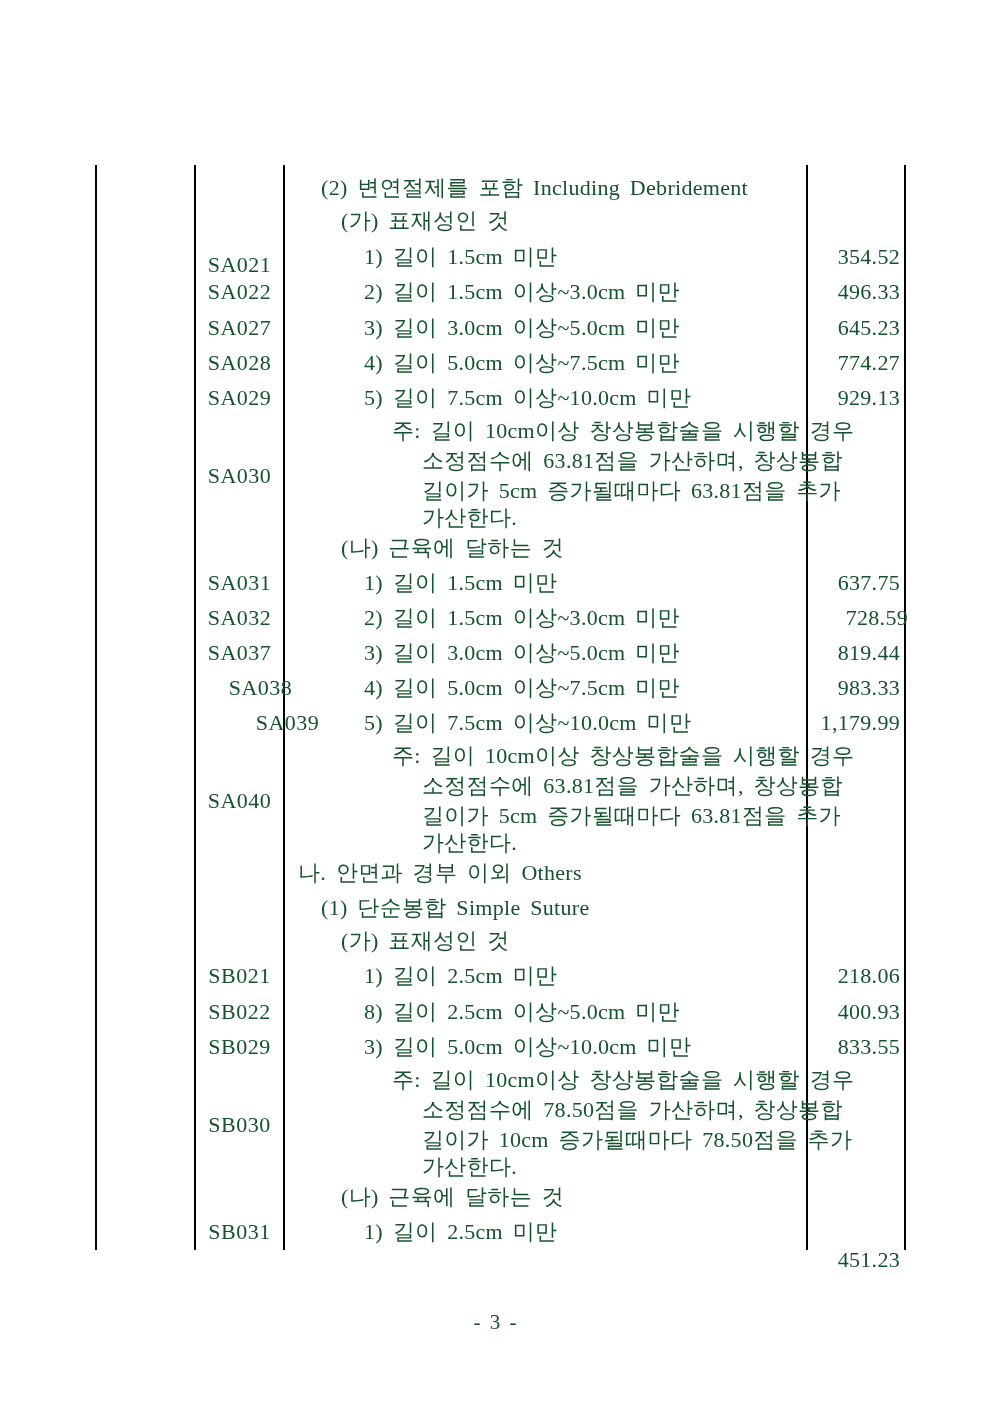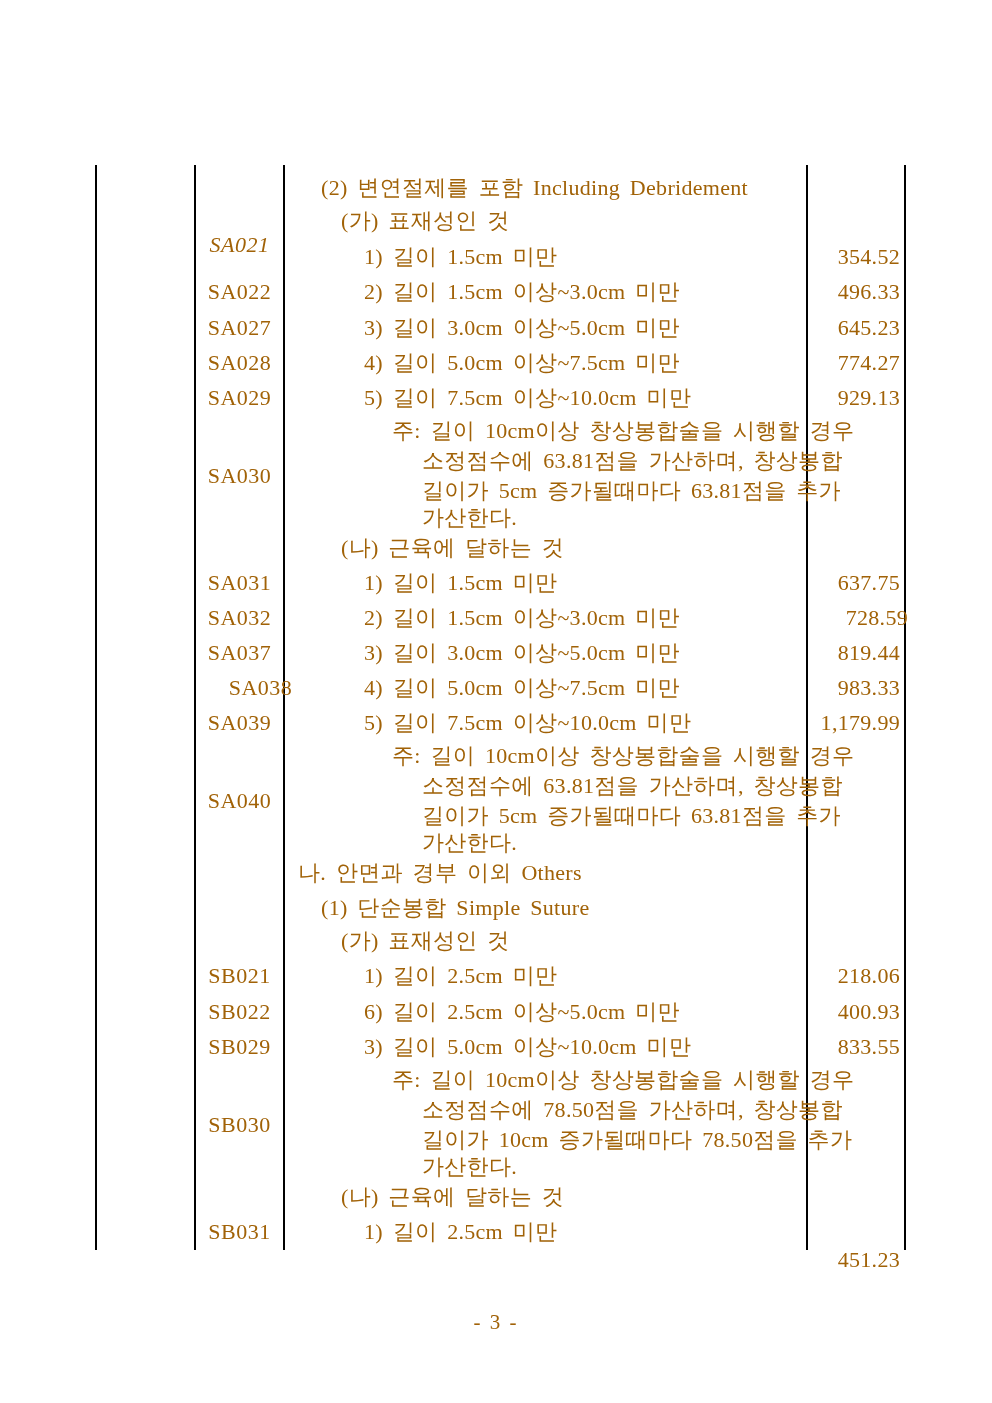--- a/index.html
+++ b/index.html
@@ -1,21 +1,21 @@
 <!DOCTYPE html>
 <html><head>
 <meta charset="utf-8">
 <style>
   html,body{margin:0;padding:0;background:#e8e8e8;}
   .page{
     position:relative;
     width:992px;height:1403px;
     background:#ffffff;
     font-family:"Liberation Serif","DejaVu Serif",serif;
-    color:#a16207;
+    color:#14532d;
     overflow:hidden;
   }
   .vline{
     position:absolute;
     top:165px;height:1085px;width:2px;
     background:#000;
   }
   .cell{
     position:absolute;
     height:30px;line-height:30px;
@@ -50,21 +50,21 @@
 
   <div class="vline" style="left:95px"></div>
   <div class="vline" style="left:194px"></div>
   <div class="vline" style="left:283px"></div>
   <div class="vline" style="left:806px"></div>
   <div class="vline" style="left:904px"></div>
 
   <div id="table-body">
       <div class="cell " style="left: 321px; top: 173px;">(2) 변연절제를 포함 Including Debridement</div>
       <div class="cell " style="left: 341px; top: 206px;">(가) 표재성인 것</div>
-      <div class="cell code-cell" style="top: 230px; font-style: italic;">SA021</div>
+      <div class="cell code-cell" style="top: 250px;">SA021</div>
       <div class="cell " style="left: 364px; top: 242px;">1) 길이 1.5cm 미만</div>
       <div class="cell value-cell" style="top: 242px;">354.52</div>
       <div class="cell code-cell" style="top: 277px;">SA022</div>
       <div class="cell " style="left: 364px; top: 277px;">2) 길이 1.5cm 이상~3.0cm 미만</div>
       <div class="cell value-cell" style="top: 277px;">496.33</div>
       <div class="cell code-cell" style="top: 313px;">SA027</div>
       <div class="cell " style="left: 364px; top: 313px;">3) 길이 3.0cm 이상~5.0cm 미만</div>
       <div class="cell value-cell" style="top: 313px;">645.23</div>
       <div class="cell code-cell" style="top: 348px;">SA028</div>
       <div class="cell " style="left: 364px; top: 348px;">4) 길이 5.0cm 이상~7.5cm 미만</div>
@@ -83,36 +83,36 @@
       <div class="cell value-cell" style="top: 568px;">637.75</div>
       <div class="cell code-cell" style="top: 603px;">SA032</div>
       <div class="cell " style="left: 364px; top: 603px;">2) 길이 1.5cm 이상~3.0cm 미만</div>
       <div class="cell value-cell" style="top: 603px; padding-left: 8px;">728.59</div>
       <div class="cell code-cell" style="top: 638px;">SA037</div>
       <div class="cell " style="left: 364px; top: 638px;">3) 길이 3.0cm 이상~5.0cm 미만</div>
       <div class="cell value-cell" style="top: 638px;">819.44</div>
       <div class="cell code-cell" style="top: 673px; margin-left: 21px;">SA038</div>
       <div class="cell " style="left: 364px; top: 673px;">4) 길이 5.0cm 이상~7.5cm 미만</div>
       <div class="cell value-cell" style="top: 673px;">983.33</div>
-      <div class="cell code-cell" style="top: 708px;">SA039</div>
+      <div class="cell code-cell" style="top: 708px; padding-left: 48px;">SA039</div>
       <div class="cell " style="left: 364px; top: 708px;">5) 길이 7.5cm 이상~10.0cm 미만</div>
       <div class="cell value-cell" style="top: 708px;">1,179.99</div>
       <div class="cell code-cell" style="top: 786px;">SA040</div>
       <div class="cell " style="left: 392px; top: 741px;">주: 길이 10cm이상 창상봉합술을 시행할 경우</div>
       <div class="cell " style="left: 422px; top: 771px;">소정점수에 63.81점을 가산하며, 창상봉합</div>
       <div class="cell " style="left: 422px; top: 801px;">길이가 5cm 증가될때마다 63.81점을 추가</div>
       <div class="cell " style="left: 422px; top: 828px;">가산한다.</div>
       <div class="cell " style="left: 298px; top: 858px;">나. 안면과 경부 이외 Others</div>
       <div class="cell " style="left: 321px; top: 893px;">(1) 단순봉합 Simple Suture</div>
       <div class="cell " style="left: 341px; top: 926px;">(가) 표재성인 것</div>
       <div class="cell code-cell" style="top: 961px;">SB021</div>
       <div class="cell " style="left: 364px; top: 961px;">1) 길이 2.5cm 미만</div>
       <div class="cell value-cell" style="top: 961px;">218.06</div>
       <div class="cell code-cell" style="top: 997px;">SB022</div>
-      <div class="cell " style="left: 364px; top: 997px;">6) 길이 2.5cm 이상~5.0cm 미만</div>
+      <div class="cell " style="left: 364px; top: 997px;">8) 길이 2.5cm 이상~5.0cm 미만</div>
       <div class="cell value-cell" style="top: 997px;">400.93</div>
       <div class="cell code-cell" style="top: 1032px;">SB029</div>
       <div class="cell " style="left: 364px; top: 1032px;">3) 길이 5.0cm 이상~10.0cm 미만</div>
       <div class="cell value-cell" style="top: 1032px;">833.55</div>
       <div class="cell code-cell" style="top: 1110px;">SB030</div>
       <div class="cell " style="left: 392px; top: 1065px;">주: 길이 10cm이상 창상봉합술을 시행할 경우</div>
       <div class="cell " style="left: 422px; top: 1095px;">소정점수에 78.50점을 가산하며, 창상봉합</div>
       <div class="cell " style="left: 422px; top: 1125px;">길이가 10cm 증가될때마다 78.50점을 추가</div>
       <div class="cell " style="left: 422px; top: 1152px;">가산한다.</div>
       <div class="cell " style="left: 341px; top: 1182px;">(나) 근육에 달하는 것</div>

